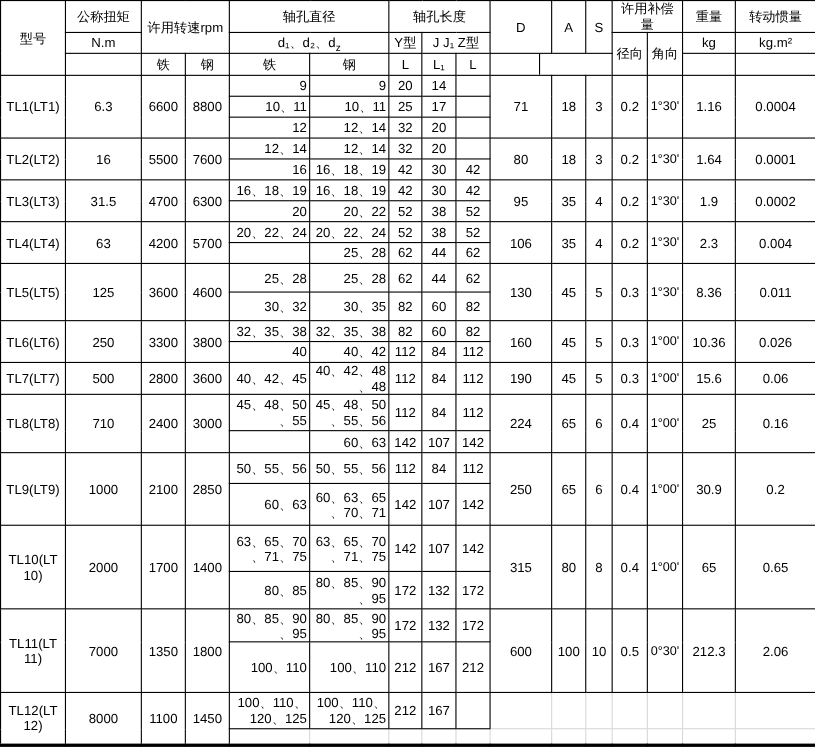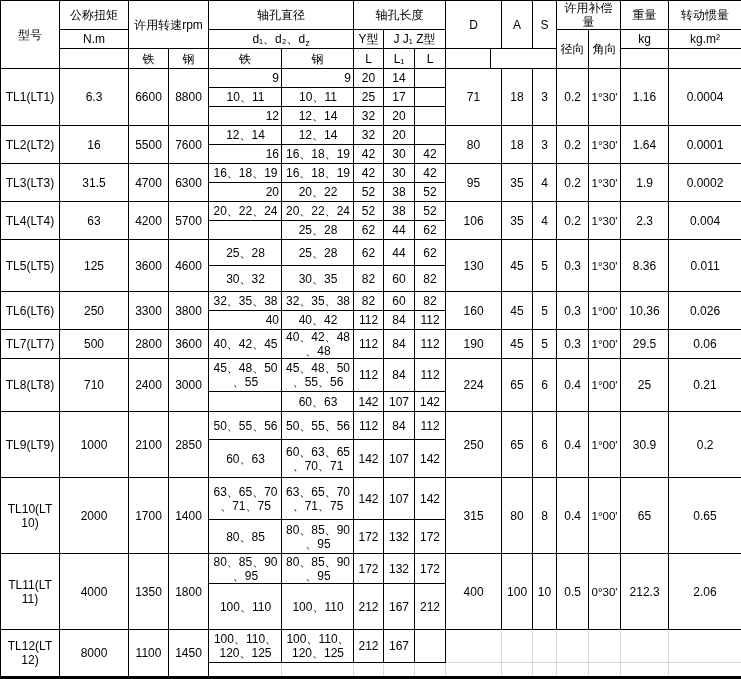--- a/index.html
+++ b/index.html
@@ -3,21 +3,21 @@
 <meta charset="utf-8">
 <style>
   html,body{margin:0;padding:0;background:#fff;}
   body{font-family:"Liberation Sans","DejaVu Sans",sans-serif;color:#000;}
   #wrap{width:741px;}
   table{border-collapse:collapse;table-layout:fixed;width:741px;
         border:1px solid #000;border-bottom:3px solid #000;}
   td{border:1px solid #000;font-size:12px;line-height:14px;text-align:center;
      vertical-align:middle;padding:0 2px;overflow:hidden;}
   thead td{font-size:12px;}
-  .al{text-align:center;padding-left:3px;}
+  .al{text-align:right;padding-left:3px;}
   .ar{text-align:right;padding-right:2px;}
   .bore{word-break:break-all;line-break:anywhere;}
   .tight{padding:0;font-size:11.5px;}
   .gray{border-color:#d8d8d8;}
   .gt{border-top-color:#000;}
   .split{padding:0;}
   .split .inner{display:flex;height:19px;}
   .split .inner .a{width:44px;border-right:1px solid #000;}
   .split .inner .b{flex:1;}
   sub{font-size:9px;line-height:0;}
@@ -254,40 +254,40 @@
           <td class="bore al">40、42、45</td>
           <td class="bore al">40、42、48、48</td>
           <td>112</td>
           <td>84</td>
           <td>112</td>
           <td>190</td>
           <td>45</td>
           <td>5</td>
           <td>0.3</td>
           <td class="tight">1°00'</td>
-          <td>29.5</td>
+          <td>15.6</td>
           <td>0.06</td>
         </tr>
         <tr style="height: 33px;">
           <td rowspan="2">TL8(LT8)</td>
           <td rowspan="2">710</td>
           <td rowspan="2">2400</td>
           <td rowspan="2">3000</td>
           <td class="bore al">45、48、50、55</td>
           <td class="bore al">45、48、50、55、56</td>
           <td>112</td>
           <td>84</td>
           <td>112</td>
           <td rowspan="2">224</td>
           <td rowspan="2">65</td>
           <td rowspan="2">6</td>
           <td rowspan="2">0.4</td>
           <td rowspan="2" class="tight">1°00'</td>
           <td rowspan="2">25</td>
-          <td rowspan="2">0.21</td>
+          <td rowspan="2">0.16</td>
         </tr>
         <tr style="height: 20px;">
           <td class="bore al"></td>
           <td class="bore al">60、63</td>
           <td>142</td>
           <td>107</td>
           <td>142</td>
         </tr>
         <tr style="height: 28px;">
           <td rowspan="2">TL9(LT9)</td>
@@ -334,29 +334,29 @@
         </tr>
         <tr style="height: 34px;">
           <td class="bore al">80、85</td>
           <td class="bore al">80、85、90、95</td>
           <td>172</td>
           <td>132</td>
           <td>172</td>
         </tr>
         <tr style="height: 30px;">
           <td rowspan="2">TL11(LT 11)</td>
-          <td rowspan="2">4000</td>
+          <td rowspan="2">7000</td>
           <td rowspan="2">1350</td>
           <td rowspan="2">1800</td>
           <td class="bore al">80、85、90、95</td>
           <td class="bore al">80、85、90、95</td>
           <td>172</td>
           <td>132</td>
           <td>172</td>
-          <td rowspan="2">400</td>
+          <td rowspan="2">600</td>
           <td rowspan="2">100</td>
           <td rowspan="2">10</td>
           <td rowspan="2">0.5</td>
           <td rowspan="2" class="tight">0°30'</td>
           <td rowspan="2">212.3</td>
           <td rowspan="2">2.06</td>
         </tr>
         <tr style="height: 46px;">
           <td class="bore al">100、110</td>
           <td class="bore al">100、110</td>

